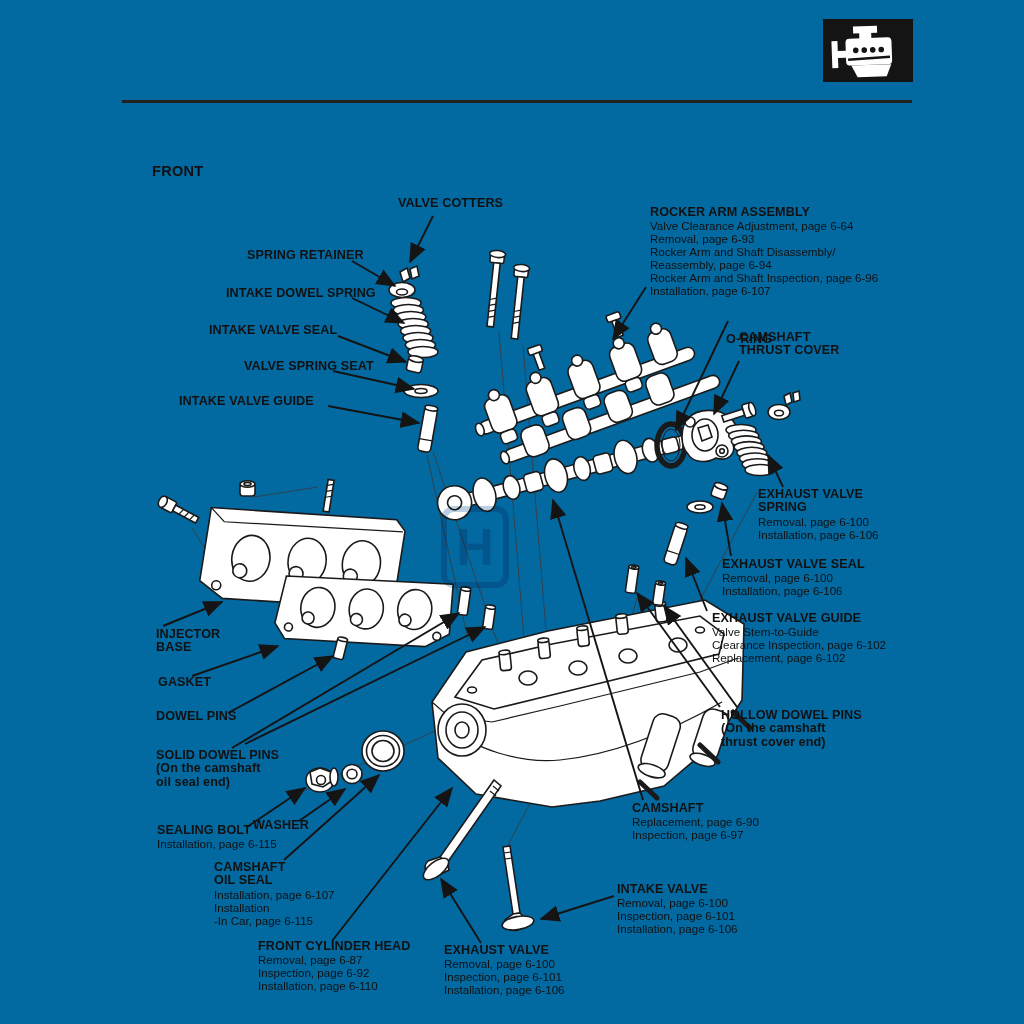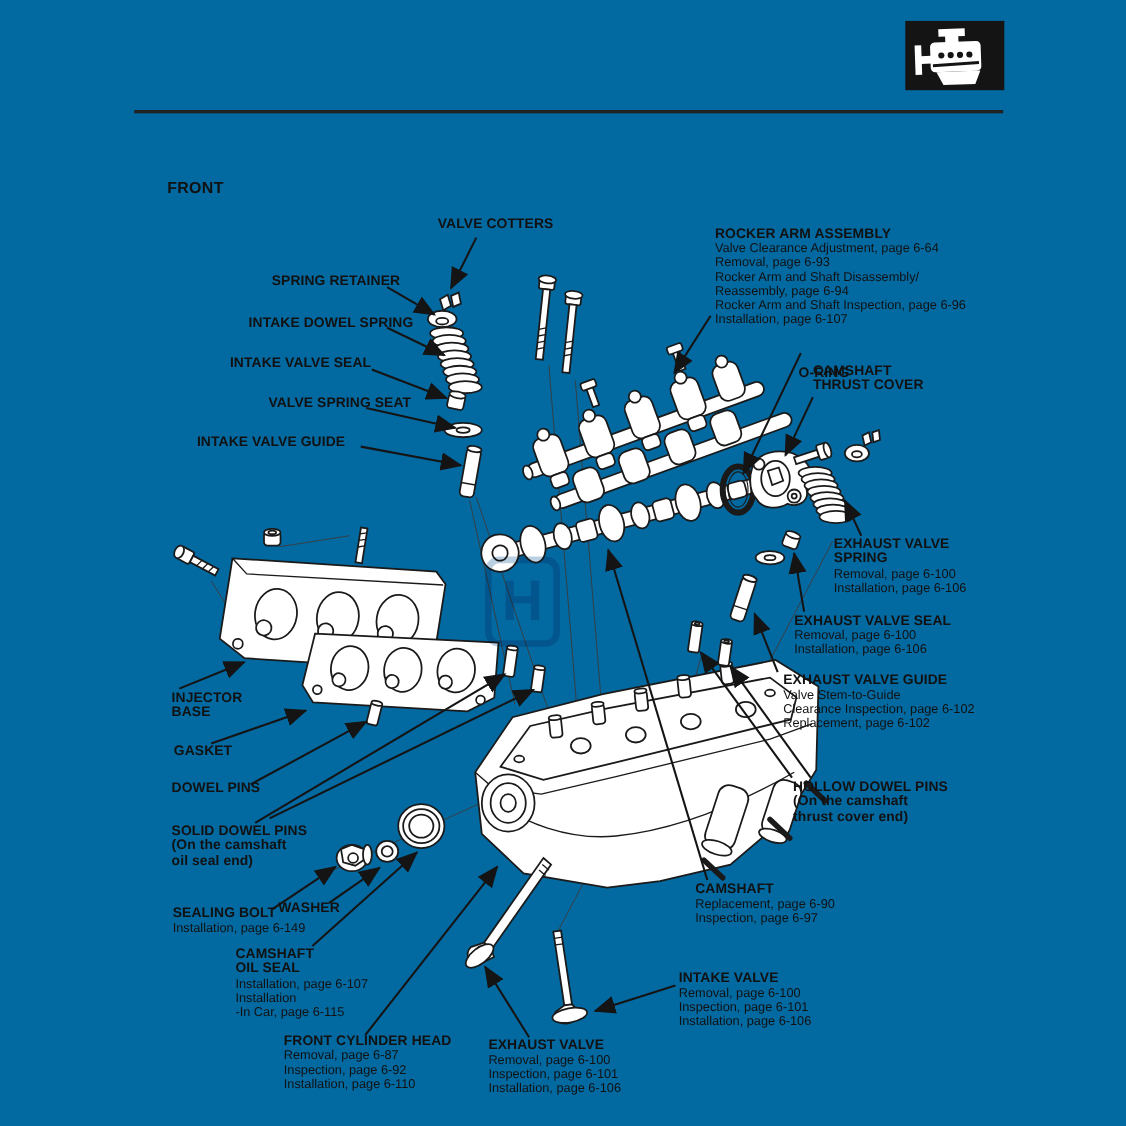--- a/index.html
+++ b/index.html
@@ -460,21 +460,21 @@
       <div class="lbl" style="left: 156px; top: 710px;">
         <b>DOWEL PINS</b>
       </div>
       <div class="lbl" style="left: 156px; top: 749px;">
         <b>SOLID DOWEL PINS</b>
         <b>(On the camshaft</b>
         <b>oil seal end)</b>
       </div>
       <div class="lbl" style="left: 157px; top: 824px;">
         <b>SEALING BOLT</b>
-        <span>Installation, page 6-149</span>
+        <span>Installation, page 6-115</span>
       </div>
       <div class="lbl" style="left: 253px; top: 819px;">
         <b>WASHER</b>
       </div>
       <div class="lbl" style="left: 214px; top: 861px;">
         <b>CAMSHAFT</b>
         <b>OIL SEAL</b>
         <span>Installation, page 6-107</span>
         <span>Installation</span>
         <span>-In Car, page 6-115</span>

